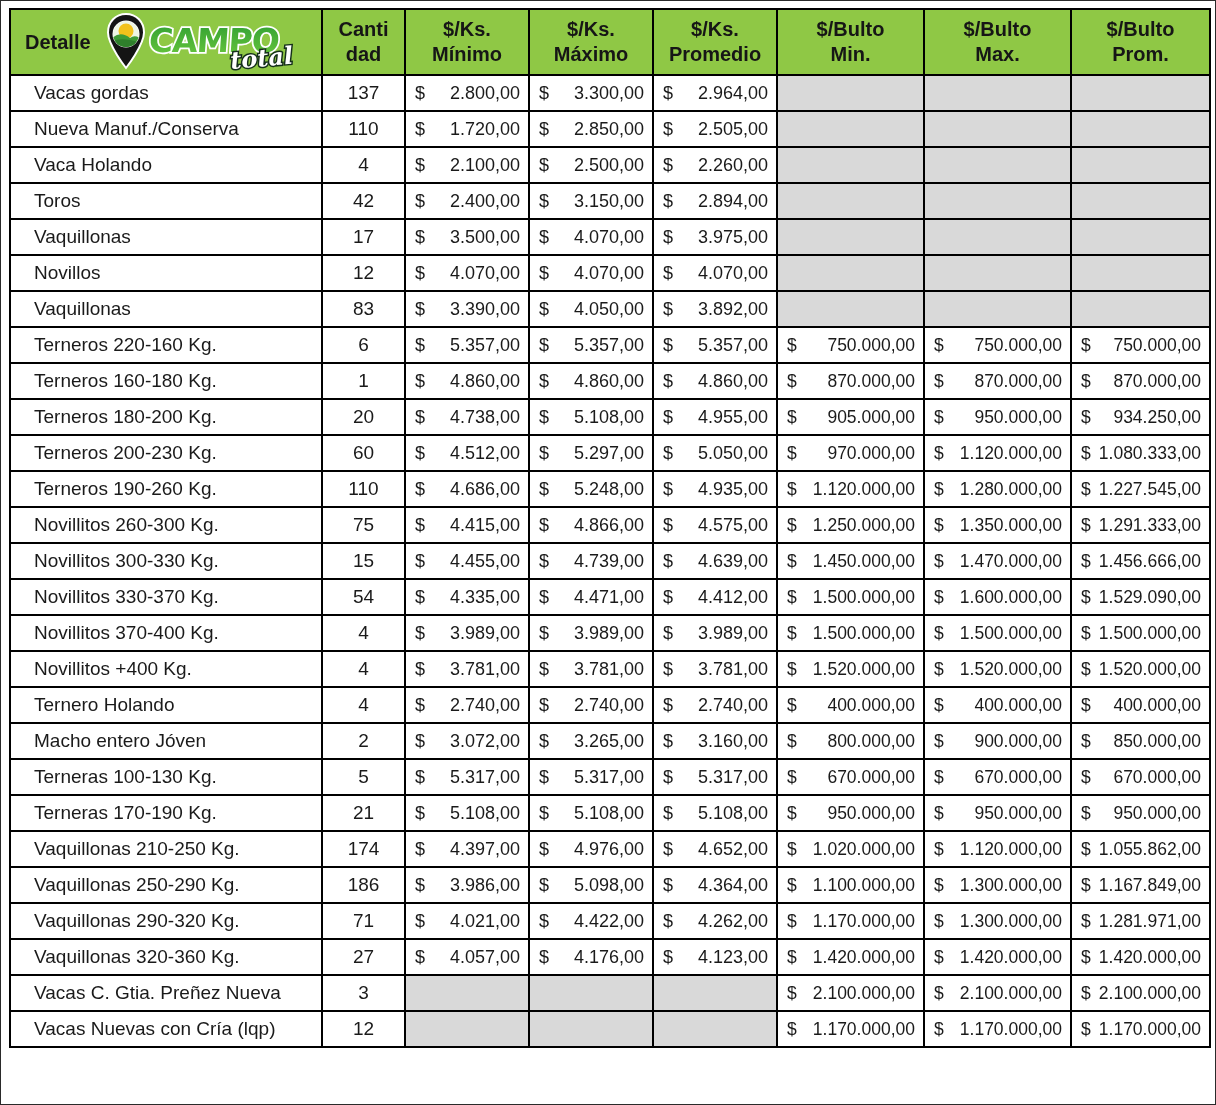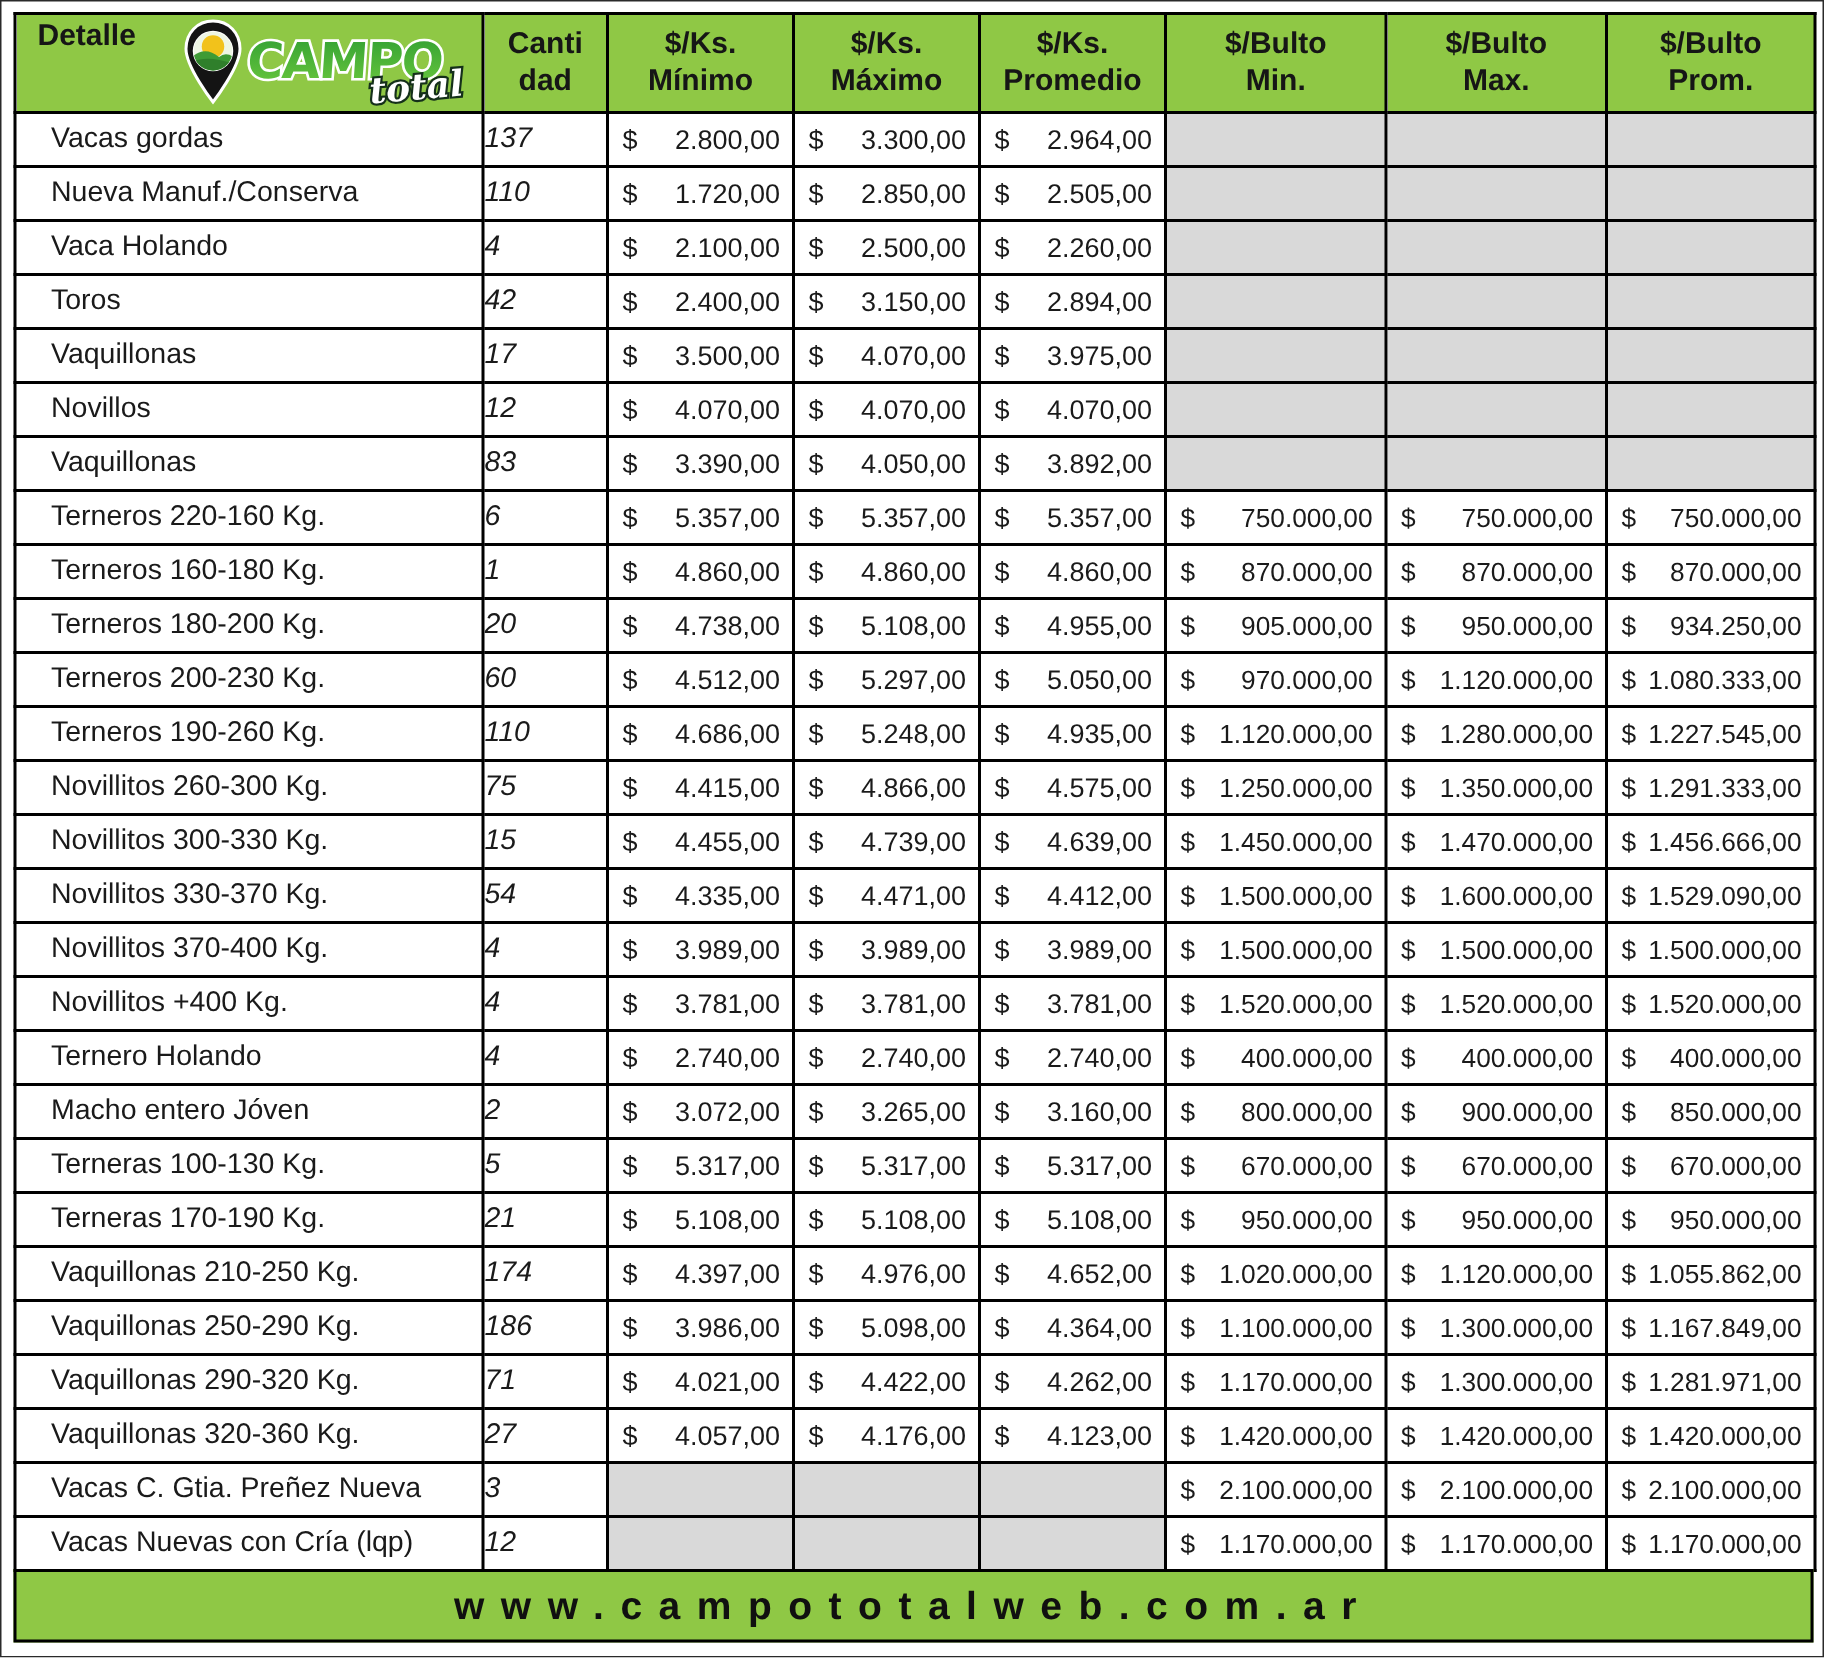--- a/index.html
+++ b/index.html
@@ -32,32 +32,32 @@
     height: 66px;
     font-size: 20px;
     font-weight: 700;
     color: #161616;
     text-align: center;
     vertical-align: middle;
     line-height: 1.25;
   }
   th.detalle-head { text-align: left; }
   .detalle-head-inner {
-    display: flex; gap: 16px; padding-left: 14px;
+    display: flex; align-items: center; padding-left: 14px;
   }
   .logo-wrap { display: inline-flex; align-items: center; height: 60px; margin-left: 14px; }
   
   .price-table tbody td {
     height: 36px;
     font-size: 19px;
     background: #fff;
     vertical-align: middle;
   }
   td.c-detalle { padding-left: 23px; font-size: 19px; }
-  td.c-cantidad { text-align: left; font-style: italic; }
+  td.c-cantidad { text-align: center; }
   td.money .money-inner {
     display: flex; justify-content: space-between; align-items: center;
     padding: 0 8px 0 9px;
     font-size: 18px;
   }
   td.money.bulto .money-inner { font-size: 17.5px; }
   td.money.empty { background: #d9d9d9; }
   td.money.empty .money-inner { visibility: hidden; }
   
   .footer-bar {
@@ -1242,17 +1242,14 @@
     <td class="money bulto">
       <div class="money-inner">
               <span class="cur">$</span>
               <span class="val">1.170.000,00</span>
             </div>
     </td>
   </tr>
       </tbody>
   </table>
 
-  <div class="footer-bar">
-    <span class="footer-url">www.campototalweb.com.ar</span>
-  </div>
 
 </div>
 
 </body></html>

